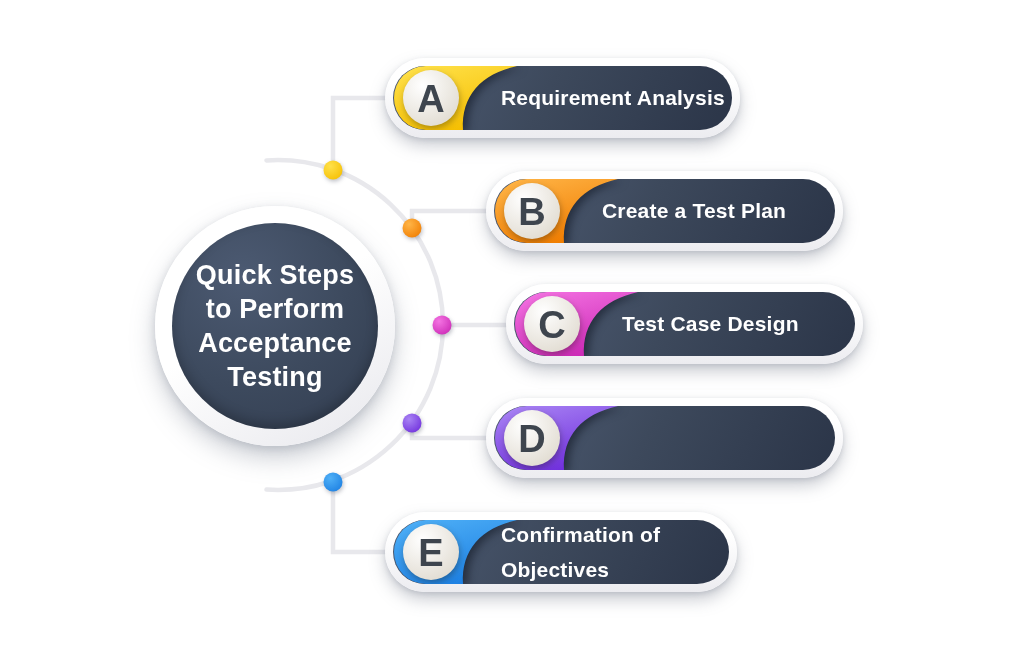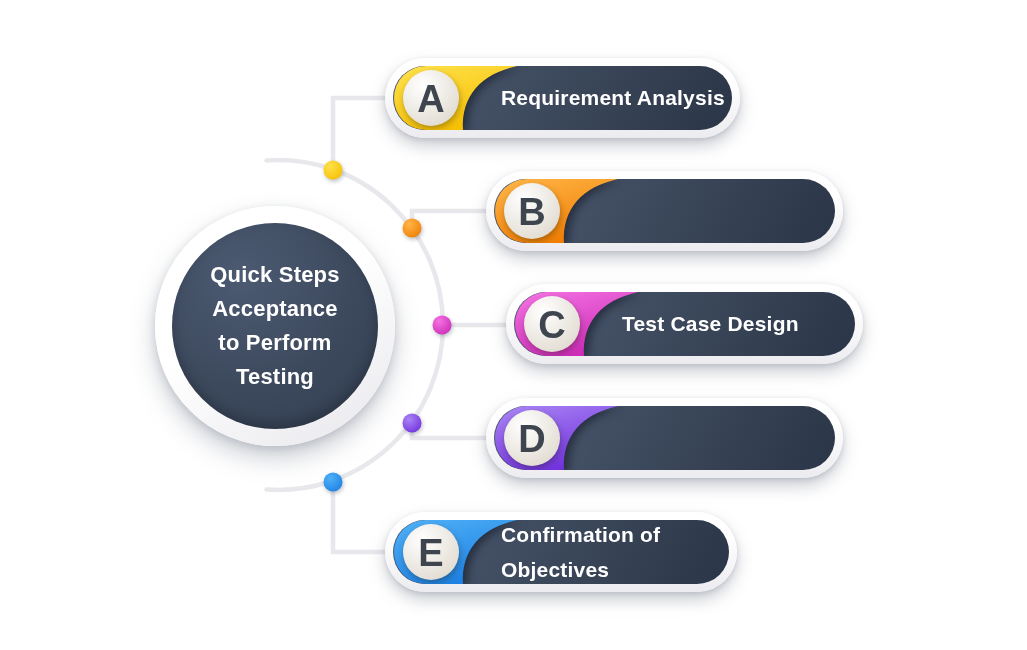--- a/index.html
+++ b/index.html
@@ -21,21 +21,21 @@
     box-shadow:0 12px 24px rgba(122,128,144,.38), 0 3px 8px rgba(122,128,144,.28);
   }
   .center-inner {
     position:absolute; left:17px; top:17px; width:206px; height:206px;
     border-radius:50%;
     background:radial-gradient(circle at 34% 26%, #4c5a72 0%, #3d4a5e 52%, #313c4f 100%);
     box-shadow:inset 0 -5px 12px rgba(0,0,0,.22);
     display:flex; align-items:center; justify-content:center;
   }
   .center-title {
-    color:#ffffff; font-weight:bold; font-size:22px; line-height:34px;
+    color:#ffffff; font-weight:bold; font-size:27px; line-height:34px;
     text-align:center; letter-spacing:.2px;
   }
   .center-title span { display:block; }
 
   
   .pill {
     position:absolute; height:80px; border-radius:40px;
     background:linear-gradient(180deg,#ffffff 30%,#ececf0 100%);
     box-shadow:0 8px 16px rgba(120,126,142,.38), 0 2px 5px rgba(120,126,142,.25);
   }
@@ -104,22 +104,22 @@
     <circle class="dot" cx="412" cy="228" r="9.5" fill="url(#dotG1)"></circle>
     <circle class="dot" cx="442" cy="325" r="9.5" fill="url(#dotG2)"></circle>
     <circle class="dot" cx="412" cy="423" r="9.5" fill="url(#dotG3)"></circle>
     <circle class="dot" cx="333" cy="482" r="9.5" fill="url(#dotG4)"></circle>
   </svg>
 
   <div class="center-outer">
     <div class="center-inner">
       <div class="center-title">
         <span>Quick Steps</span>
+        <span>to Perform</span>
         <span>Acceptance</span>
-        <span>to Perform</span>
         <span>Testing</span>
       </div>
     </div>
   </div>
 
   <div class="pill pill-a">
     <div class="pill-inner">
       <svg class="blob-svg" viewBox="0 0 210 64" width="210" height="64">
         <defs>
           <linearGradient id="blobG0" x1="0.1" y1="0" x2="0.6" y2="1">
@@ -149,20 +149,21 @@
           </linearGradient>
           <radialGradient id="circG1" cx="0.35" cy="0.28" r="0.9">
             <stop offset="0" stop-color="#ffffff"></stop>
             <stop offset="1" stop-color="#ddd7cb"></stop>
           </radialGradient>
         </defs>
         <path class="blob-path" fill="url(#blobG1)" d="M33,0 L124,0 C88,8 68,30 70,64 L33,64 A32,32 0 0 1 33,0 Z"></path>
         <circle class="letter-circle" cx="38" cy="32" r="28" fill="url(#circG1)"></circle>
         <text class="letter-text" x="38" y="33" text-anchor="middle" dominant-baseline="central">B</text>
       </svg>
+      <span class="pill-label">Create a Test Plan</span>
     </div>
   </div>
 
   <div class="pill pill-c">
     <div class="pill-inner">
       <svg class="blob-svg" viewBox="0 0 210 64" width="210" height="64">
         <defs>
           <linearGradient id="blobG2" x1="0.1" y1="0" x2="0.6" y2="1">
             <stop offset="0" stop-color="#f473e2"></stop>
             <stop offset="1" stop-color="#cb28b5"></stop>

